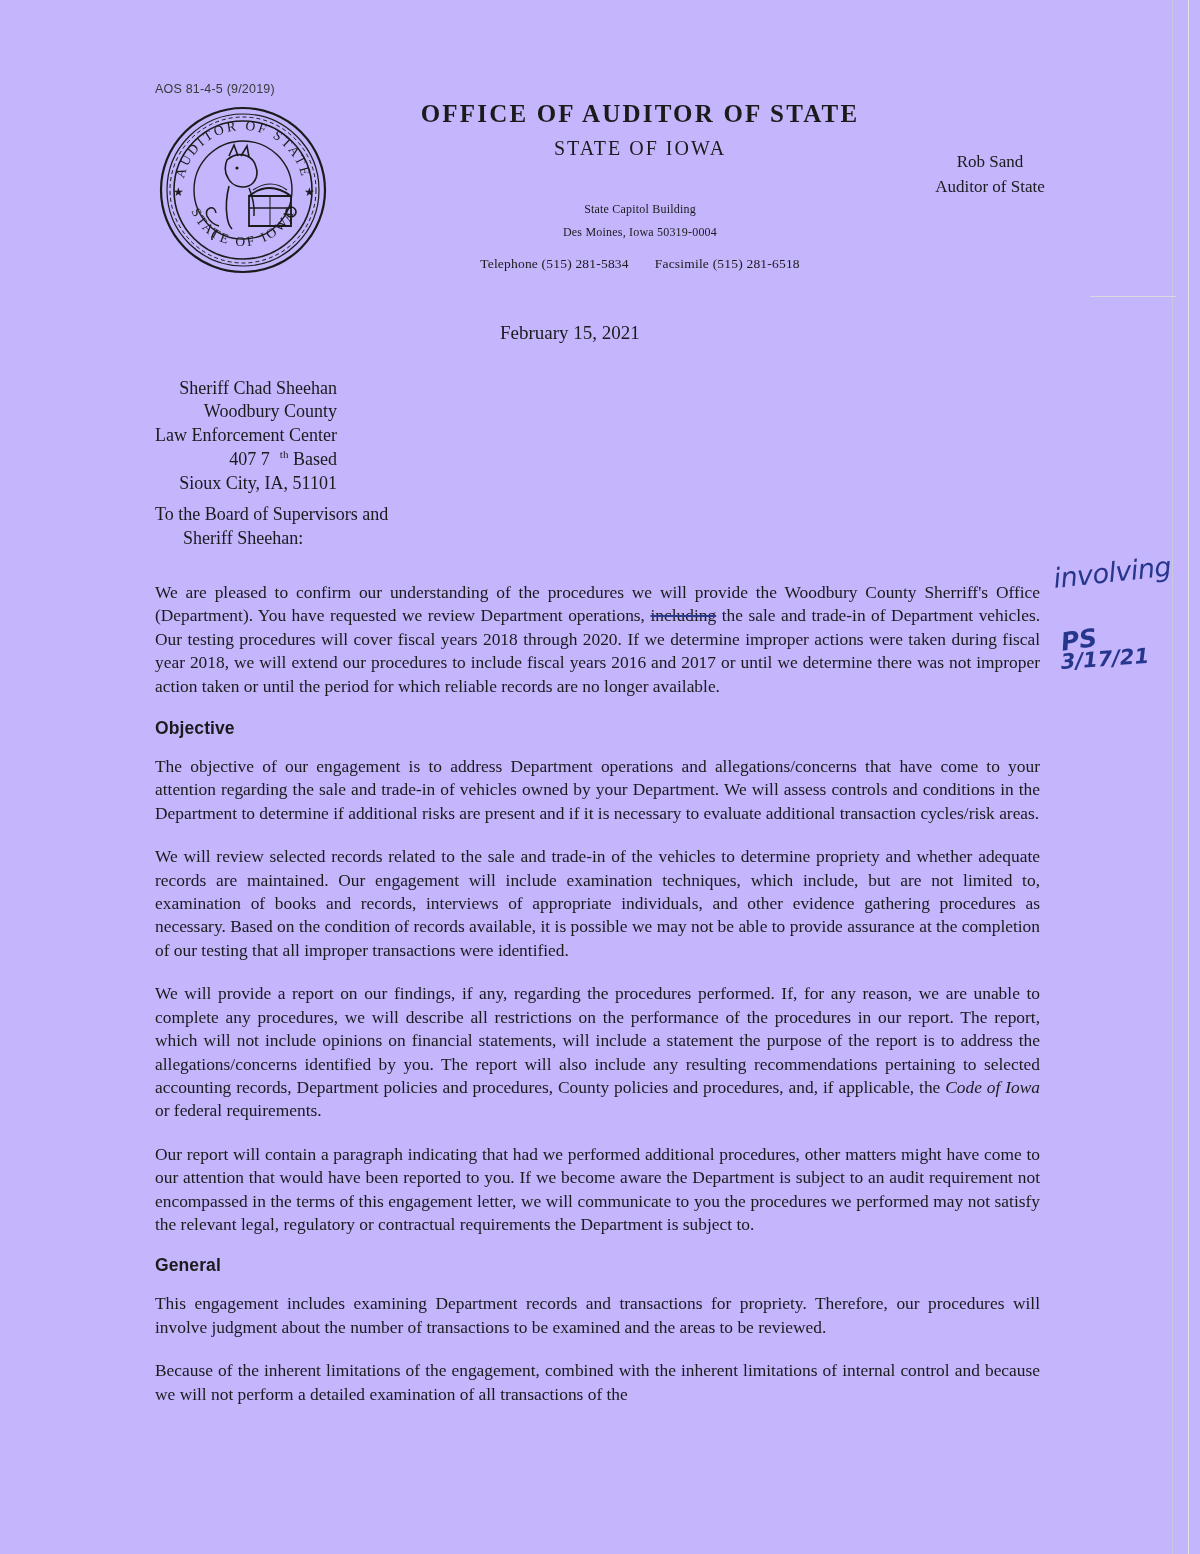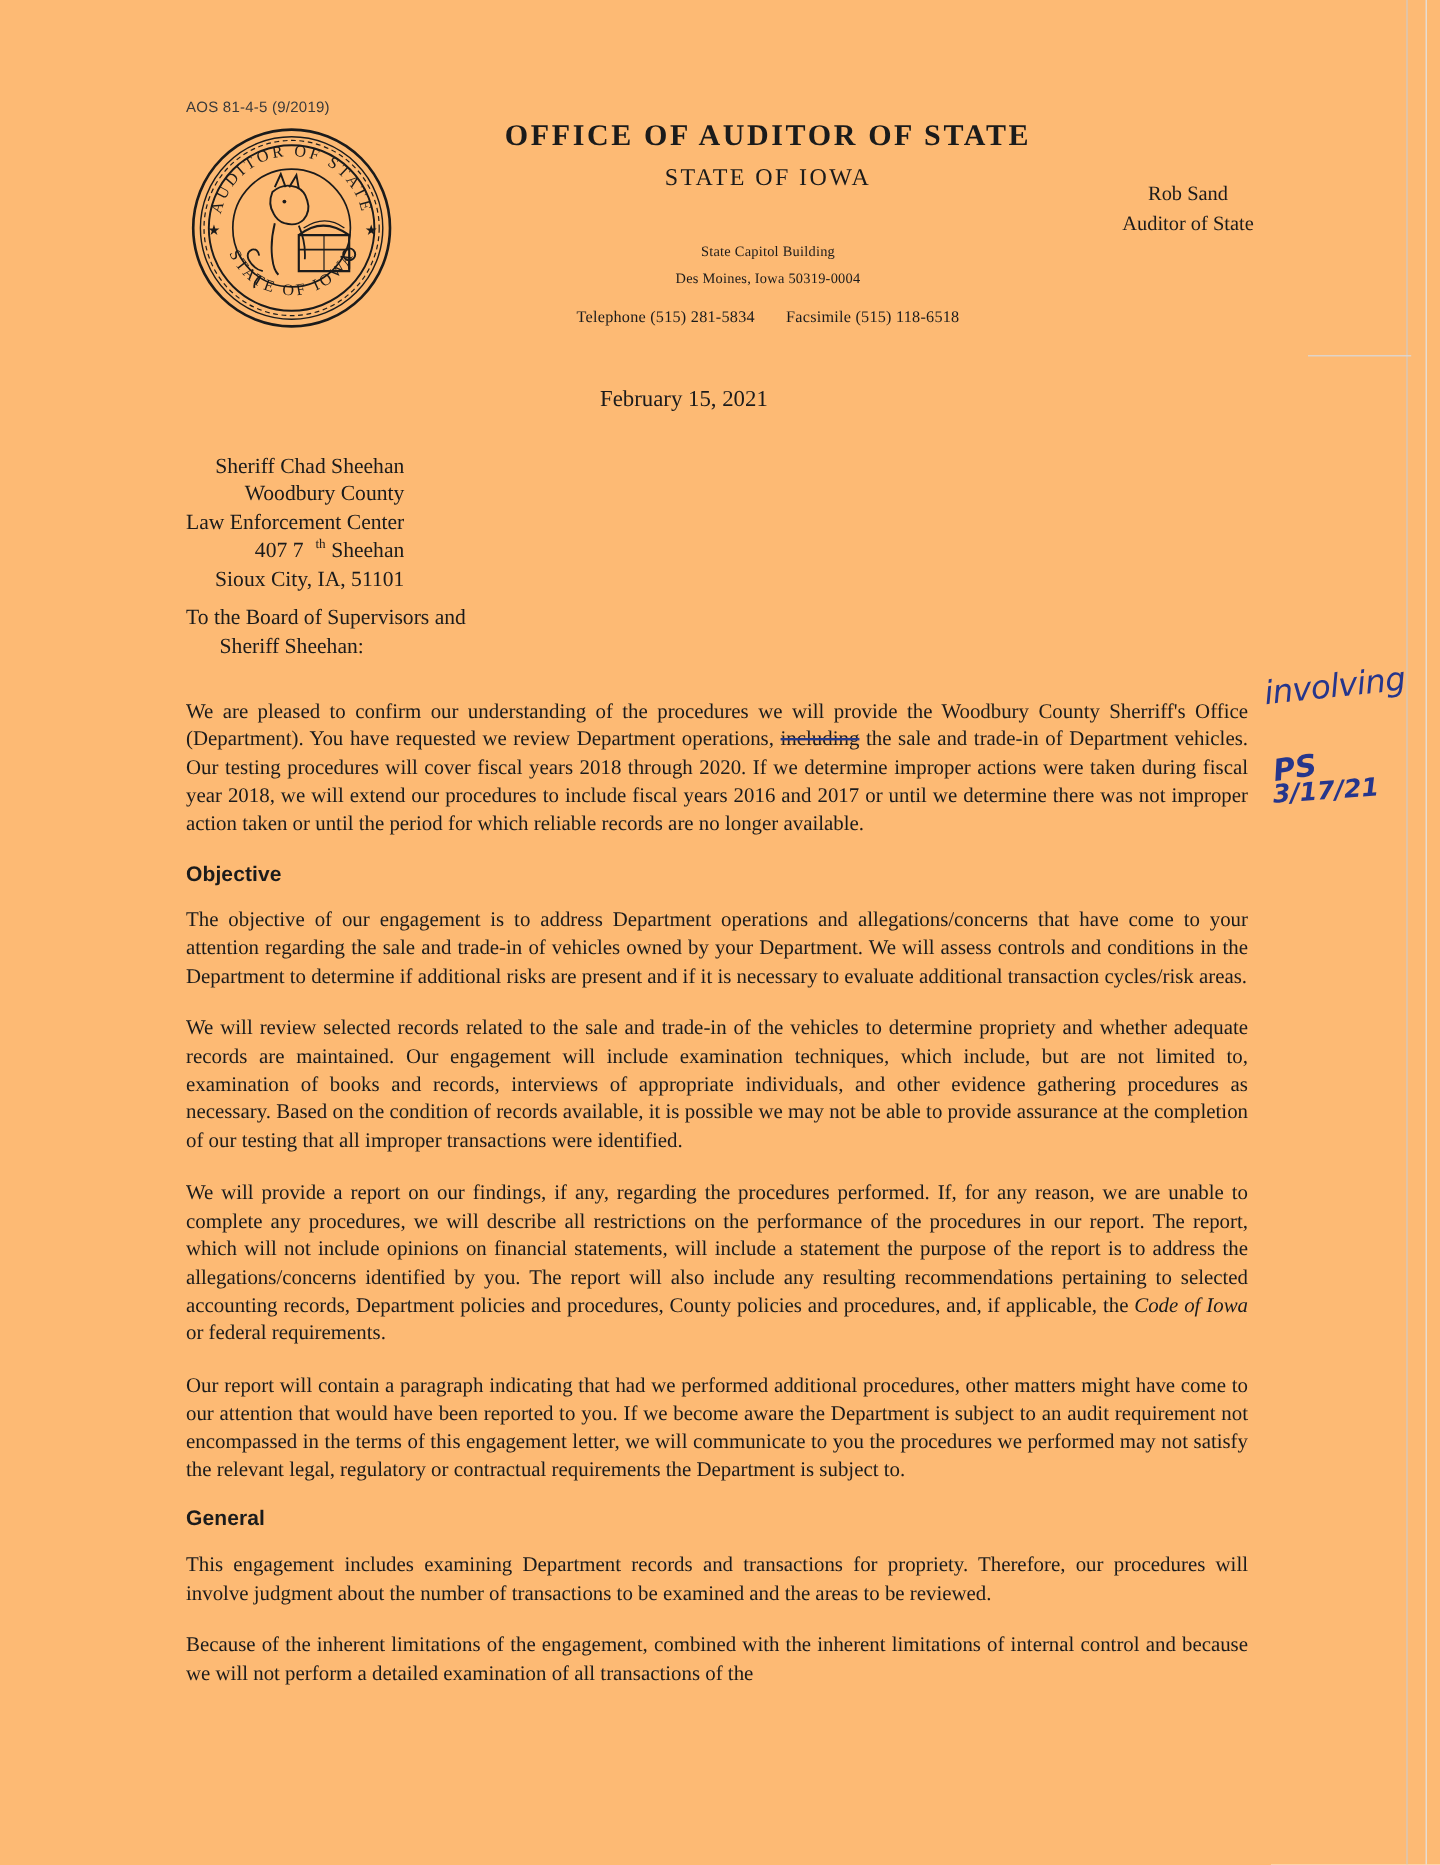--- a/index.html
+++ b/index.html
@@ -4,21 +4,21 @@
 <style>
   html, body {
     margin: 0;
     padding: 0;
     background: #ffffff;
   }
   .page {
     position: relative;
     width: 1200px;
     height: 1554px;
-    background: #fdba74;
+    background: #c4b5fd;
     overflow: hidden;
     font-family: "Liberation Serif", "DejaVu Serif", serif;
     color: #1b1b1b;
   }
   
   .scan-edge {
     position: absolute;
     top: 0;
     left: 1172px;
     width: 1px;
@@ -243,36 +243,36 @@
       <path d="M134 113 v7" fill="none" stroke="#1b1b1b" stroke-width="1.6"></path>
     </svg>
   </div>
 
   <div class="head-block">
     <div class="office-title">OFFICE OF AUDITOR OF STATE</div>
     <div class="state-title">STATE OF IOWA</div>
     <div class="addr-line addr-1">State Capitol Building</div>
     <div class="addr-line addr-2">Des Moines, Iowa 50319-0004</div>
     <div class="phone-line">
-      <span>Telephone (515) 281-5834</span><span class="phone-gap"></span><span>Facsimile (515) 118-6518</span>
+      <span>Telephone (515) 281-5834</span><span class="phone-gap"></span><span>Facsimile (515) 281-6518</span>
     </div>
   </div>
 
   <div class="auditor-block">
     <div>Rob Sand</div>
     <div>Auditor of State</div>
   </div>
 
   <div class="date">February 15, 2021</div>
 
   <div class="recipient">
     <div>Sheriff Chad Sheehan</div>
     <div>Woodbury County</div>
     <div>Law Enforcement Center</div>
-    <div><span>407 7</span><sup>th</sup><span> Sheehan</span></div>
+    <div><span>407 7</span><sup>th</sup><span> Based</span></div>
     <div>Sioux City, IA, 51101</div>
   </div>
 
   <div class="salutation">
     <span>To the Board of Supervisors and</span>
     <span class="indent">Sheriff Sheehan:</span>
   </div>
 
   <div class="body">
 

